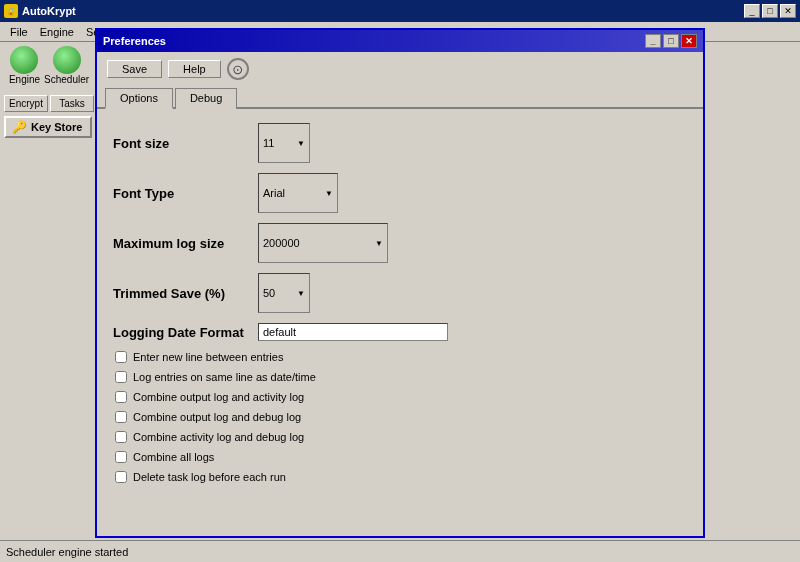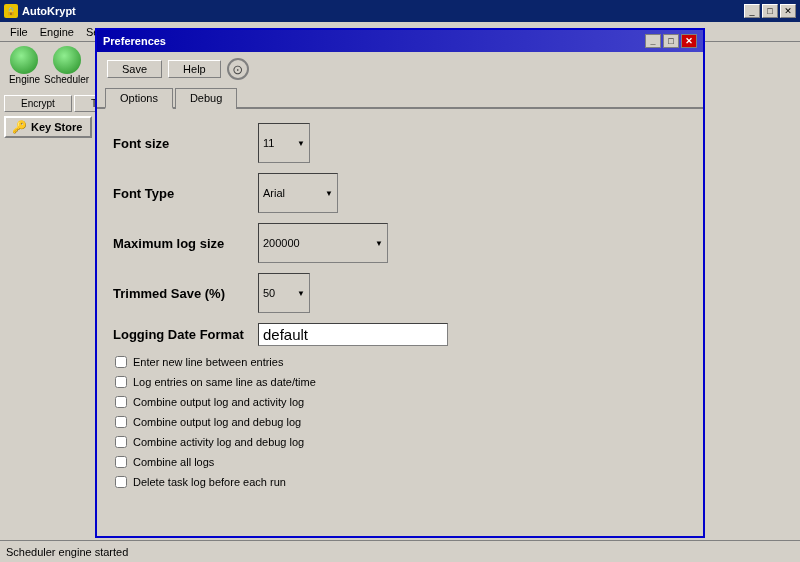--- a/index.html
+++ b/index.html
@@ -113,21 +113,21 @@
       font-size: 14px;
     }
     .icon-green { background: radial-gradient(circle at 40% 35%, #90ee90, #228b22); }
 
     .side-tab-row {
       display: flex;
       gap: 2px;
     }
     .side-tab {
       flex: 1;
-      padding: 2px 16px;
+      padding: 2px 4px;
       background: #d4d0c8;
       border: 1px solid #808080;
       border-top-color: #fff;
       border-left-color: #fff;
       font-size: 10px;
       text-align: center;
       cursor: pointer;
     }
     .key-store-btn {
       display: flex;
@@ -279,21 +279,21 @@
       margin-left: auto;
       font-size: 8px;
       color: #000;
     }
     .text-input {
       background: white;
       border: 1px solid #808080;
       border-top-color: #404040;
       border-left-color: #404040;
       padding: 2px 4px;
-      font-size: 15px;
+      font-size: 11px;
       width: 190px;
     }
 
     
     .checkbox-row {
       display: flex;
       align-items: center;
       gap: 6px;
       margin-bottom: 8px;
       padding: 0 2px;

